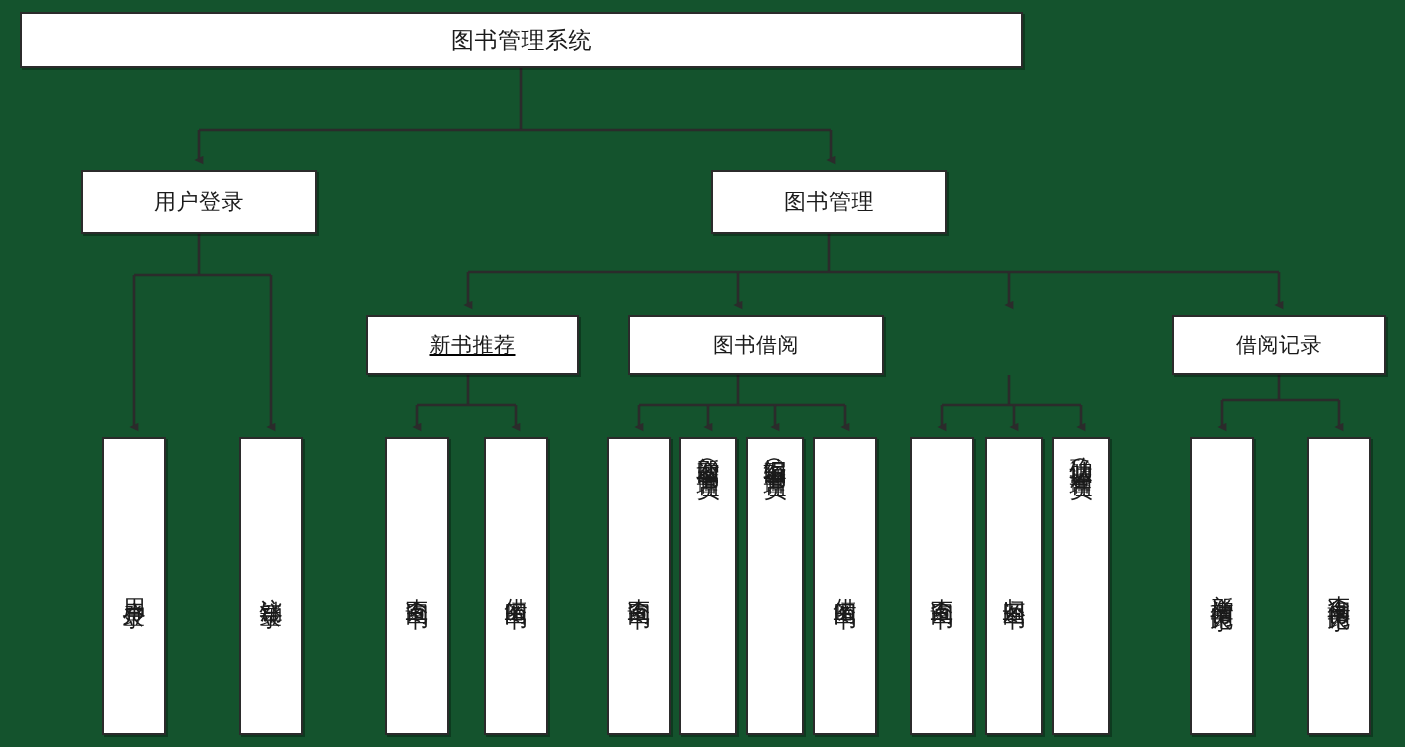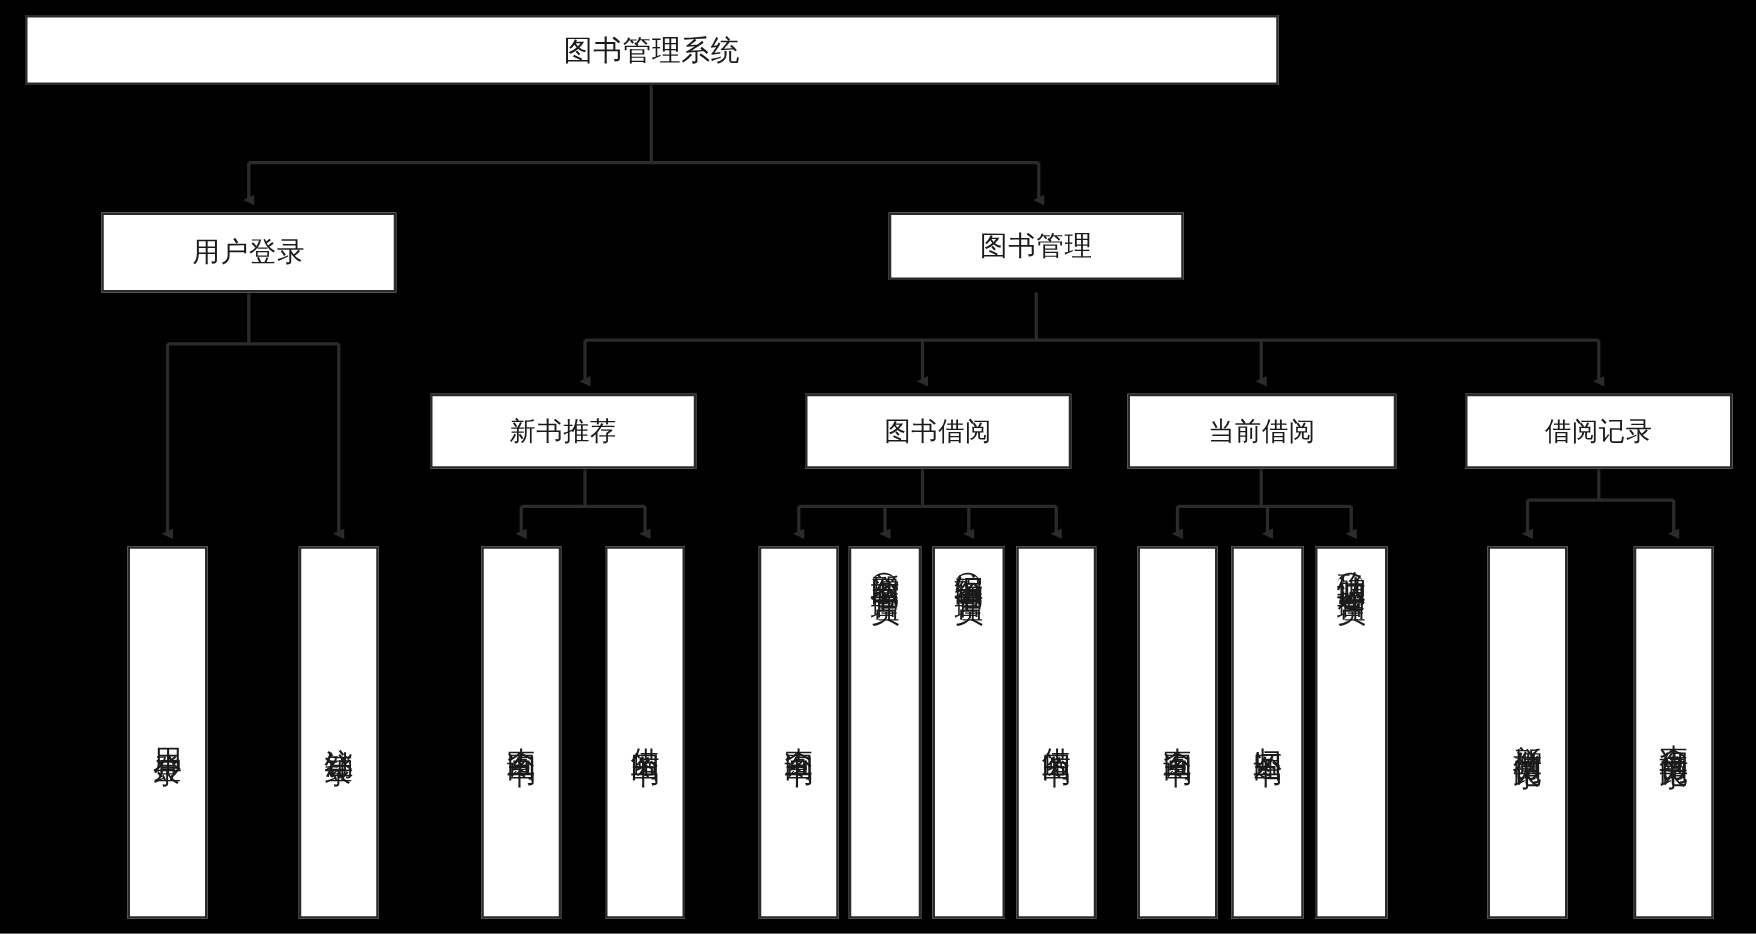--- a/index.html
+++ b/index.html
@@ -7,21 +7,21 @@
     padding: 0;
     background: #ffffff;
   }
   body {
     font-family: "Liberation Sans", "DejaVu Sans", sans-serif;
   }
   #canvas {
     position: relative;
     width: 1405px;
     height: 747px;
-    background: #000000;
+    background: #14532d;
     overflow: hidden;
   }
   svg.connectors {
     position: absolute;
     left: 0;
     top: 0;
     width: 1405px;
     height: 747px;
     pointer-events: none;
   }
@@ -121,32 +121,29 @@
     </g>
   </svg>
 
   <div class="node root" style="left: 20px; top: 12px; width: 1003px; height: 56px;">
     <span class="node-label">图书管理系统</span>
   </div>
 
   <div class="node level2" style="left: 81px; top: 170px; width: 236px; height: 64px;">
     <span class="node-label">用户登录</span>
   </div>
-  <div class="node level2" style="left: 711px; top: 170px; width: 236px; height: 54px;">
+  <div class="node level2" style="left: 711px; top: 170px; width: 236px; height: 64px;">
     <span class="node-label">图书管理</span>
   </div>
 
-  <div class="node level3" style="left: 344px; top: 315px; width: 213px; height: 60px;">
+  <div class="node level3" style="left: 366px; top: 315px; width: 213px; height: 60px; text-decoration: underline;">
     <span class="node-label">新书推荐</span>
   </div>
-  <div class="node level3" style="left: 644px; top: 315px; width: 213px; height: 60px; text-align: right;">
+  <div class="node level3" style="left: 628px; top: 315px; width: 256px; height: 60px; text-align: right;">
     <span class="node-label">图书借阅</span>
-  </div>
-  <div class="node level3" style="left: 902px; top: 315px; width: 215px; height: 60px;">
-    <span class="node-label">当前借阅</span>
   </div>
   <div class="node level3" style="left: 1172px; top: 315px; width: 214px; height: 60px; text-align: right;">
     <span class="node-label">借阅记录</span>
   </div>
 
   <div class="node leaf v-center" style="left: 102px; top: 437px; width: 64px; height: 298px;">
     <span class="node-label">用户登录</span>
   </div>
   <div class="node leaf v-center" style="left: 239px; top: 437px; width: 64px; height: 298px;">
     <span class="node-label">注销登录</span>

